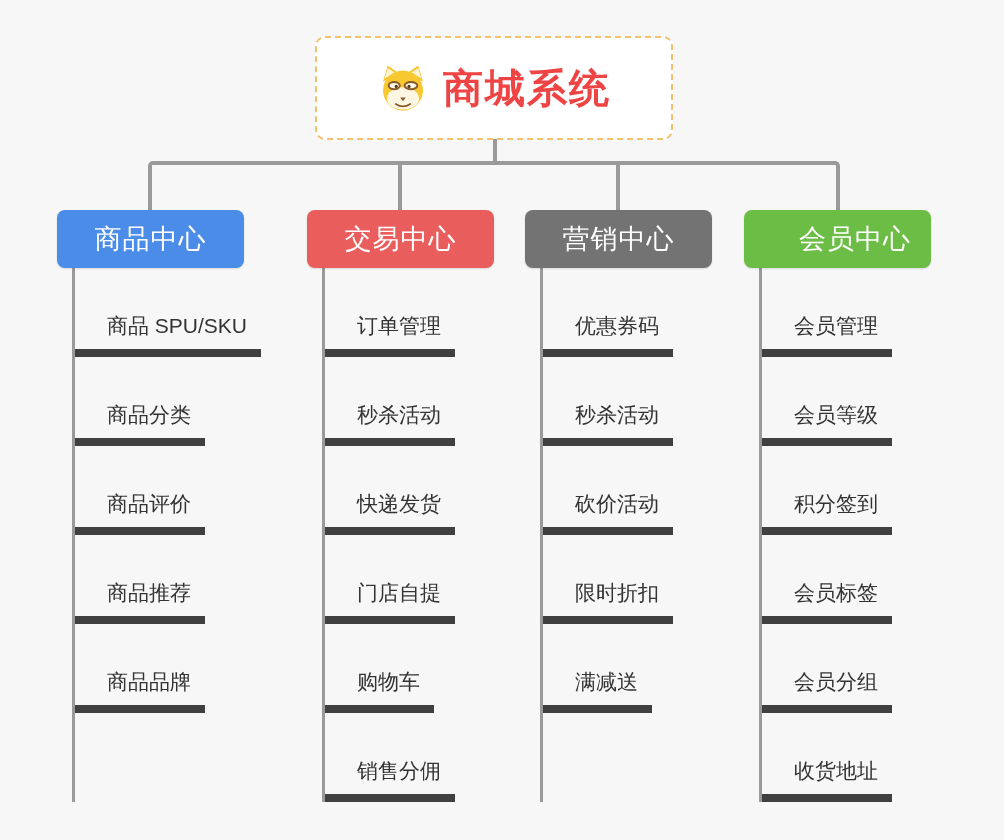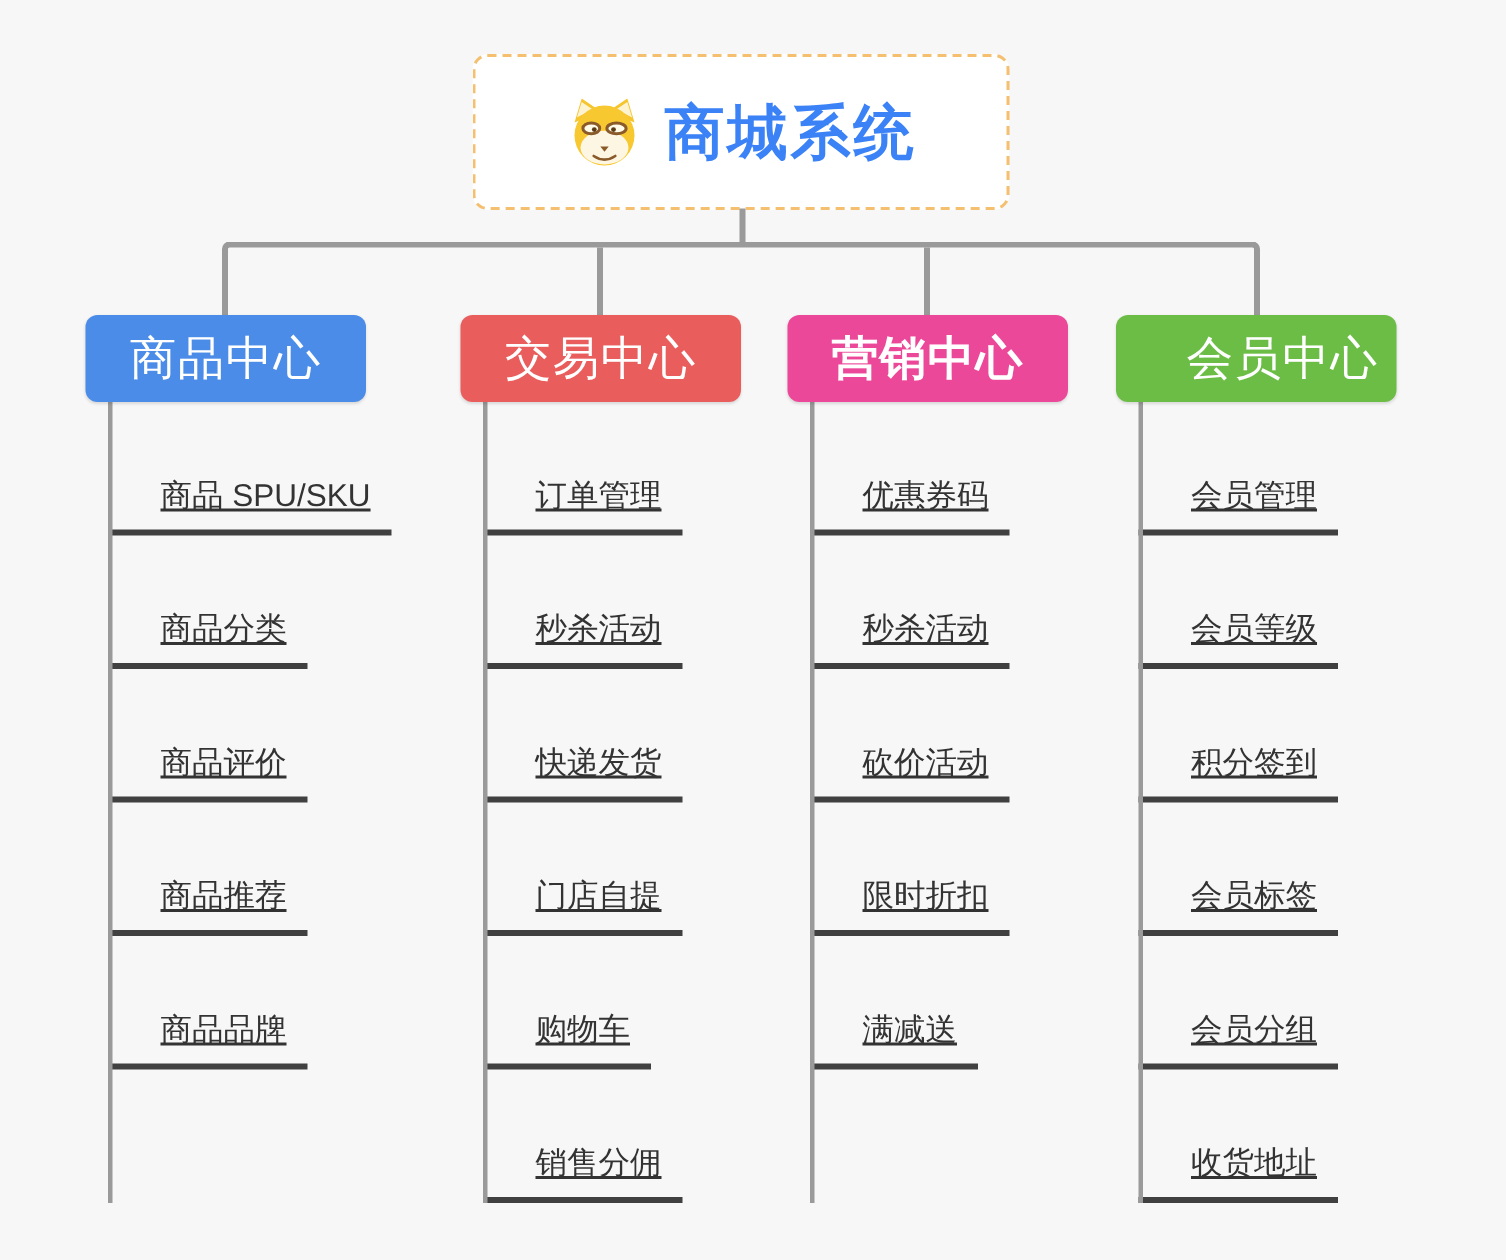--- a/index.html
+++ b/index.html
@@ -14,21 +14,21 @@
 
   
   .root-node {
     position:absolute; left:315px; top:36px; width:358px; height:104px;
     background:#ffffff;
     border:2px dashed #f4bf6e;
     border-radius:10px;
     display:flex; align-items:center; justify-content:center; gap:14px;
   }
   .root-title {
-    font-size:40px; font-weight:700; color:#3b82f6; letter-spacing:2px;font-family:Liberation Mono, monospace;
+    font-size:40px; font-weight:700; color:#ef4444; letter-spacing:2px;font-family:Liberation Mono, monospace;
   }
   .dog { display:flex; align-items:center; }
 
   
   .connector { position:absolute; background:#9a9a9a; }
   .root-drop { left:493px; top:139px; width:4px; height:24px; }
   .bus {
     left:148px; top:161px; width:692px; height:49px;
     background:transparent;
     border-top:4px solid #9a9a9a;
@@ -36,35 +36,35 @@
     border-right:4px solid #9a9a9a;
     border-radius:5px 5px 0 0;
   }
   .drop { top:165px; width:4px; height:45px; }
 
   
   .branch { position:absolute; top:210px; width:240px; }
   .branch-box {
     width:187px; height:58px; border-radius:8px;
     display:flex; align-items:center; justify-content:center;
-    color:#ffffff; font-size:31px; letter-spacing:1px;
+    color:#ffffff; font-size:27px; letter-spacing:1px;
     box-shadow:0 1px 2px rgba(0,0,0,0.12);
     position:relative; z-index:2;
   }
   .children { position:relative; margin-left:15px; height:534px; }
   .children::before {
     content:""; position:absolute; left:0; top:0; bottom:0;
     width:3px; background:#9a9a9a;
   }
   .child { height:89px; display:flex; align-items:flex-end; }
   .child-label {
     display:inline-block;
-    border-bottom:4px solid #404040;
+    border-bottom:8px solid #404040;
     padding:0 14px 9px 35px;
-    font-size:21px; color:#333333; white-space:nowrap;text-decoration:underline;
+    font-size:21px; color:#333333; white-space:nowrap;
   }
 </style>
 </head>
 <body>
 
 <div class="canvas">
 
   <div class="root-node">
     <span class="dog">
       <svg width="52" height="48" viewBox="0 0 64 60" aria-hidden="true">
@@ -128,21 +128,21 @@
           </div>
           <div class="child">
             <span class="child-label">购物车</span>
           </div>
           <div class="child">
             <span class="child-label">销售分佣</span>
           </div>
         </div>
       </div>
       <div class="branch" style="left: 525px;">
-        <div class="branch-box" style="background: #ec4899; font-weight: bold;">营销中心</div>
+        <div class="branch-box" style="background: #737373;">营销中心</div>
         <div class="children">
           <div class="child">
             <span class="child-label">优惠券码</span>
           </div>
           <div class="child">
             <span class="child-label">秒杀活动</span>
           </div>
           <div class="child">
             <span class="child-label">砍价活动</span>
           </div>

